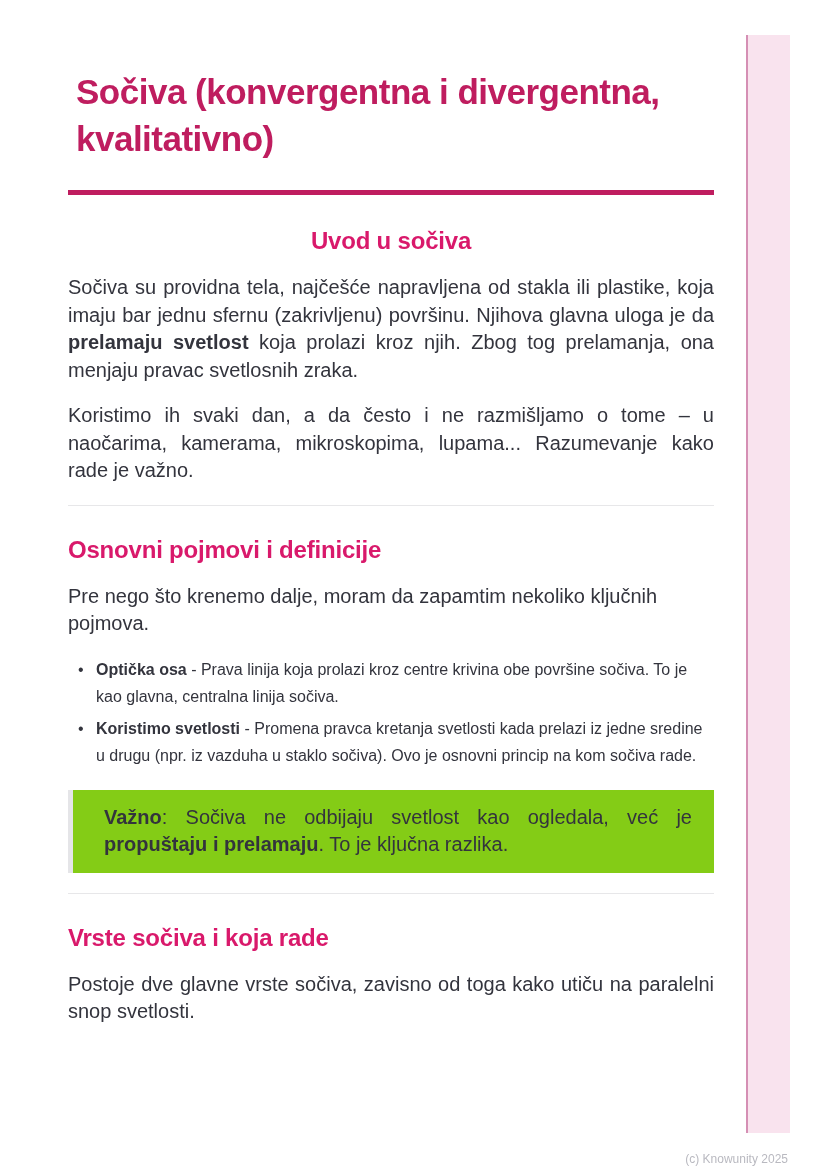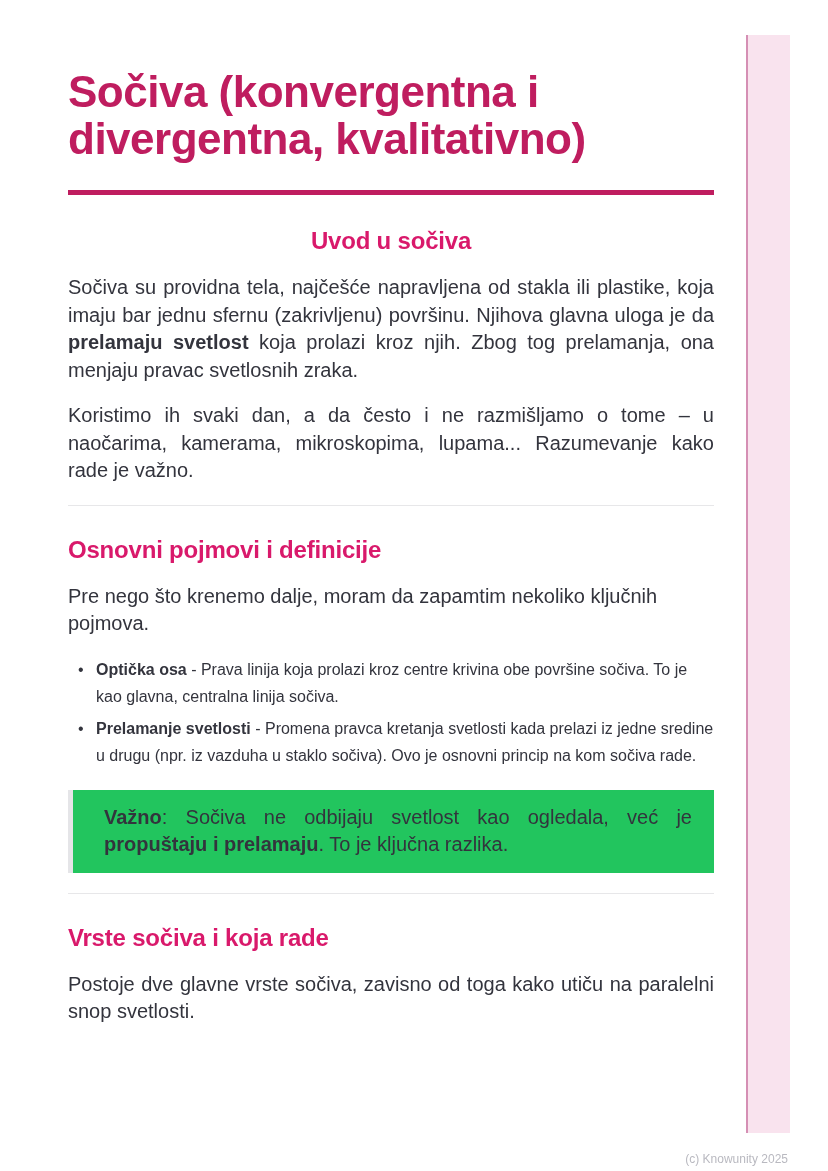--- a/index.html
+++ b/index.html
@@ -19,22 +19,22 @@
     z-index: 1;
   }
   .content {
     position: absolute;
     left: 68px; top: 0;
     width: 646px;
     color: #33343d;
     z-index: 2;
   }
   h1.doc-title {
-    margin: 68px 0 0 0;
-    font-size: 44px;
+    margin: 68px 0 0 8px;
+    font-size: 35px;
     line-height: 47px;
     font-weight: bold;
     letter-spacing: -0.5px;
     color: #bf1d5f;
   }
   .title-rule {
     margin-top: 28px;
     height: 5px;
     background: #bf1d5f;
     border: none;
@@ -73,21 +73,21 @@
   }
   ul.terms-list li + li { margin-top: 4px; }
   ul.terms-list li::before {
     content: "\2022";
     position: absolute;
     left: 10px; top: 0;
     color: #33343d;
   }
   .callout {
     margin-top: 20px;
-    background: #22c55e;
+    background: #84cc16;
     border-left: 5px solid #e5e5e8;
     padding: 14px 22px 14px 31px;
   }
   .callout p { margin: 0; }
   .footer-credit {
     position: absolute;
     top: 1152px; right: 40px;
     font-size: 12px;
     color: #b9b9c0;
     z-index: 3;
@@ -107,21 +107,21 @@
   <p class="body-text just"><span>Sočiva su providna tela, najčešće napravljena od stakla ili plastike, koja imaju bar jednu sfernu (zakrivljenu) površinu. Njihova glavna uloga je da </span><b>prelamaju svetlost</b><span> koja prolazi kroz njih. Zbog tog prelamanja, ona menjaju pravac svetlosnih zraka.</span></p>
   <p class="body-text just">Koristimo ih svaki dan, a da često i ne razmišljamo o tome – u naočarima, kamerama, mikroskopima, lupama... Razumevanje kako rade je važno.</p>
 
   <hr class="divider">
 
   <h2 class="section-heading">Osnovni pojmovi i definicije</h2>
   <p class="body-text">Pre nego što krenemo dalje, moram da zapamtim nekoliko ključnih pojmova.</p>
 
   <ul class="terms-list">
     <li><b>Optička osa</b><span> - Prava linija koja prolazi kroz centre krivina obe površine sočiva. To je kao glavna, centralna linija sočiva.</span></li>
-    <li><b>Prelamanje svetlosti</b><span> - Promena pravca kretanja svetlosti kada prelazi iz jedne sredine u drugu (npr. iz vazduha u staklo sočiva). Ovo je osnovni princip na kom sočiva rade.</span></li>
+    <li><b>Koristimo svetlosti</b><span> - Promena pravca kretanja svetlosti kada prelazi iz jedne sredine u drugu (npr. iz vazduha u staklo sočiva). Ovo je osnovni princip na kom sočiva rade.</span></li>
   </ul>
 
   <div class="callout">
     <p class="body-text just"><b>Važno</b><span>: Sočiva ne odbijaju svetlost kao ogledala, već je </span><b>propuštaju i prelamaju</b><span>. To je ključna razlika.</span></p>
   </div>
 
   <hr class="divider">
 
   <h2 class="section-heading">Vrste sočiva i koja rade</h2>
   <p class="body-text just">Postoje dve glavne vrste sočiva, zavisno od toga kako utiču na paralelni snop svetlosti.</p>

